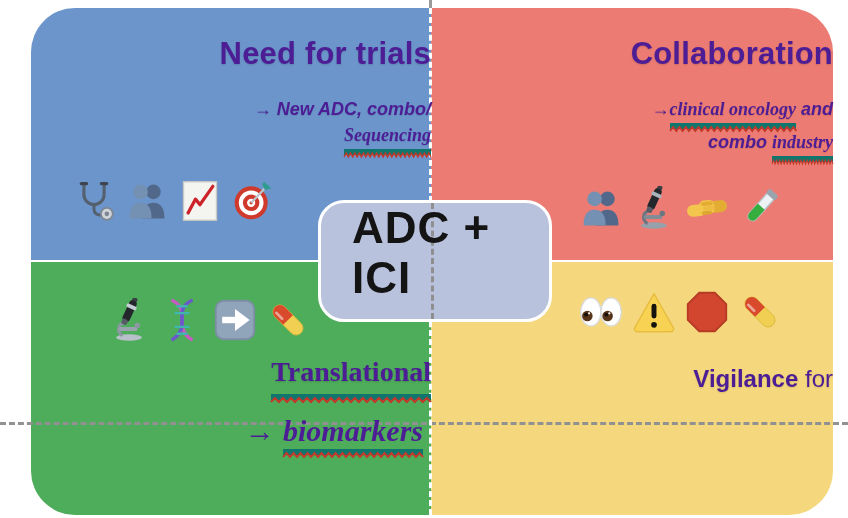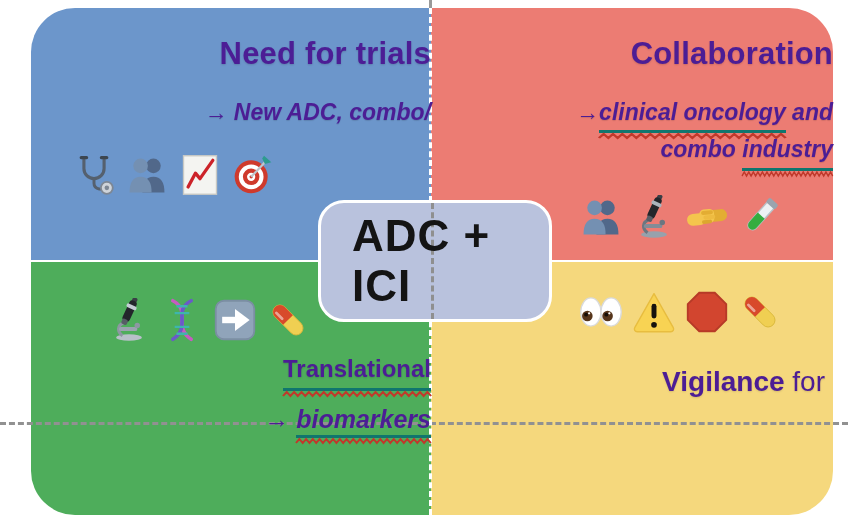--- a/index.html
+++ b/index.html
@@ -8,61 +8,64 @@
 
   
   .quad{position:absolute;text-align:right;color:#4c1d95;}
   .q-need  {left:31px; top:8px;   width:400px;height:252px;background:#6C96CB;border-top-left-radius:44px;}
   .q-collab{left:431px;top:8px;   width:402px;height:252px;background:#EC7C73;border-top-right-radius:44px;}
   .q-trans {left:31px; top:262px; width:400px;height:253px;background:#4EAD5B;border-bottom-left-radius:44px;}
   .q-vig   {left:431px;top:262px; width:402px;height:253px;background:#F5D87D;border-bottom-right-radius:44px;}
 
   .qtitle{position:relative;z-index:6;margin:28px 0 0;font-size:31px;font-weight:700;
           letter-spacing:.2px;text-shadow:0 1px 2px rgba(0,0,0,.15);}
-  .qsub{position:relative;z-index:6;margin:24px 0 0;font-size:23px;font-style:italic;
+  .qsub{position:relative;z-index:6;margin:24px 0 0;font-size:18px;font-style:italic;
         font-weight:600;line-height:1.45;text-shadow:0 1px 1px rgba(0,0,0,.12);padding-left:24px;}
   .icons{position:relative;z-index:6;margin-top:24px;display:flex;justify-content:center;
          align-items:center;gap:9px;}
   .icons svg{width:44px;height:44px;display:block;}
   .shift-l{transform:translateX(-58px);}
   .shift-r{transform:translateX(48px);}
 
   .q-trans .icons{margin-top:36px;}
-  .g-title{position:relative;z-index:6;margin:8px 0 0;font-size:24px;font-weight:700;
+  .g-title{position:relative;z-index:6;margin:8px 0 0;font-size:28px;font-weight:700;
            line-height:1.55;text-shadow:0 1px 2px rgba(0,0,0,.15);}
-  .g-sub{position:relative;z-index:6;margin:14px 0 0;font-size:25px;font-style:italic;
+  .g-sub{position:relative;z-index:6;margin:14px 8px 0;font-size:30px;font-style:italic;
          font-weight:600;}
-  .v-title{position:relative;z-index:6;margin:26px 8px 0;font-size:28px;font-weight:400;
+  .v-title{position:relative;z-index:6;margin:26px 0 0;font-size:24px;font-weight:400;
            line-height:1.55;text-shadow:0 1px 2px rgba(0,0,0,.12);}
   .v-title .bold{font-weight:700;}
 
   
-  .u{position:relative;display:inline-block;border-bottom:3px solid #0f766e;padding-bottom:1px;}
+  .u{position:relative;display:inline-block;border-bottom:6px solid #0f766e;padding-bottom:1px;font-family:Liberation Serif, serif;}
   .zig{position:absolute;left:0;bottom:-9px;width:100%;height:6px;overflow:visible;}
 
   
   .hline{position:absolute;left:0;top:422px;width:848px;height:0;border-top:3px dashed #919191;z-index:4;}
   .vline{position:absolute;left:429px;top:8px;width:0;height:507px;border-left:3px dashed #ffffff;z-index:4;}
   .vtick{position:absolute;left:429px;top:0;width:0;height:8px;border-left:3px dashed #9a9a9a;z-index:4;}
 
   
   .center-box{position:absolute;left:318px;top:200px;width:234px;height:122px;box-sizing:border-box;
               background:#B9C2DD;border:3px solid #ffffff;border-radius:26px;z-index:10;
-              display:flex;align-items:center;justify-content:center;padding-left:31px;}
+              display:flex;align-items:flex-start;justify-content:center;padding-left:31px;}
   .center-dash{position:absolute;left:110px;top:0;bottom:0;width:0;border-left:3px dashed #8f8f8f;}
   .center-label{position:relative;font-size:44px;font-weight:700;color:#141414;letter-spacing:1px;}
 </style>
 </head>
 <body>
 
 <div class="stage">
 
   <div class="quad q-need">
     <h2 class="qtitle">Need for trials</h2>
     <p class="qsub"><span>→</span> <span>New ADC, combo/</span><br>
+      <span class="u">Sequencing<svg viewBox="0 0 120 6" preserveAspectRatio="none" class="zig">
+            <path d="M0 5 L3 1 L6 5 L9 1 L12 5 L15 1 L18 5 L21 1 L24 5 L27 1 L30 5 L33 1 L36 5 L39 1 L42 5 L45 1 L48 5 L51 1 L54 5 L57 1 L60 5 L63 1 L66 5 L69 1 L72 5 L75 1 L78 5 L81 1 L84 5 L87 1 L90 5 L93 1 L96 5 L99 1 L102 5 L105 1 L108 5 L111 1 L114 5 L117 1 L120 5" fill="none" stroke="#C0392B" stroke-width="1.8"></path>
+          </svg></span>
     </p>
     <div class="icons shift-l">
       <svg viewBox="0 0 48 48">
         <path d="M13 6 v11 a11 11 0 0 0 22 0 V6" fill="none" stroke="#55606e" stroke-width="3.4" stroke-linecap="round"></path>
         <path d="M10 5 h6 M32 5 h6" stroke="#3d4650" stroke-width="3.4" stroke-linecap="round"></path>
         <path d="M24 28 v5 c0 7 11 9 13 2" fill="none" stroke="#55606e" stroke-width="3.2" stroke-linecap="round"></path>
         <circle cx="38" cy="38" r="6.5" fill="#cfd4da" stroke="#7d8794" stroke-width="2"></circle>
         <circle cx="38" cy="38" r="2.5" fill="#7d8794"></circle>
       </svg>
       <svg viewBox="0 0 48 48">

